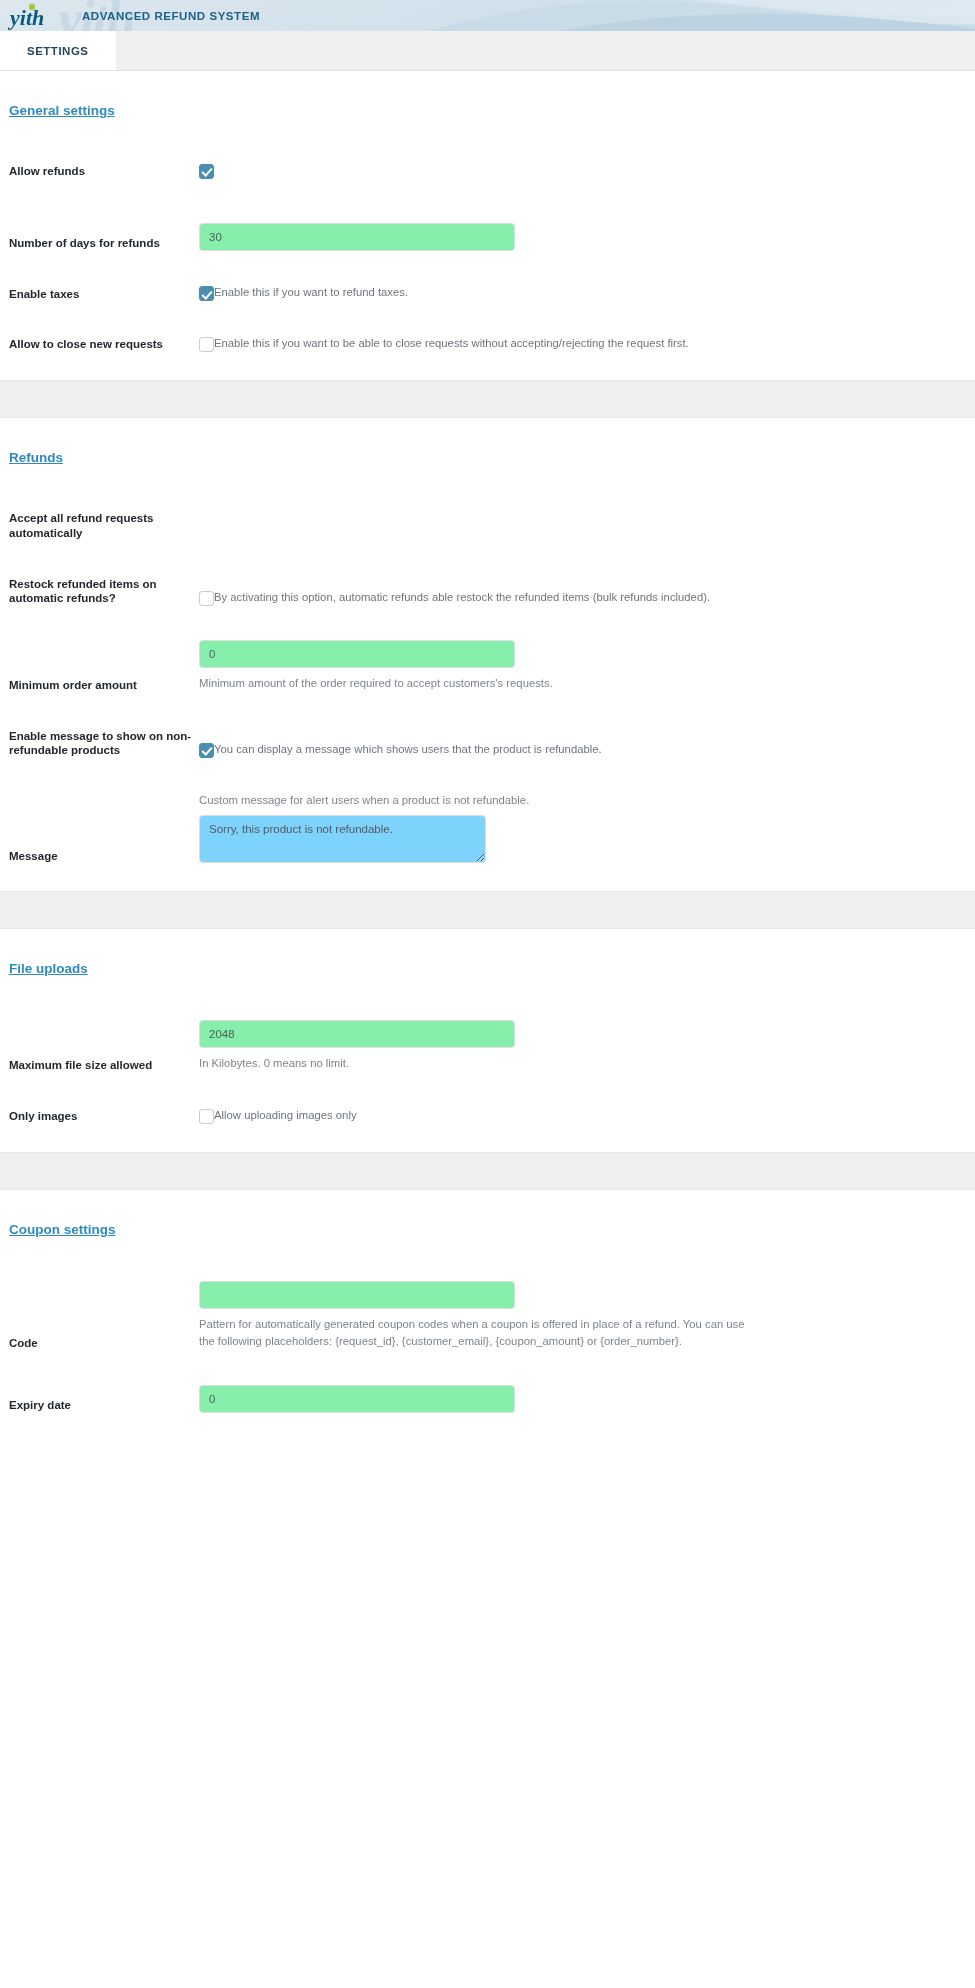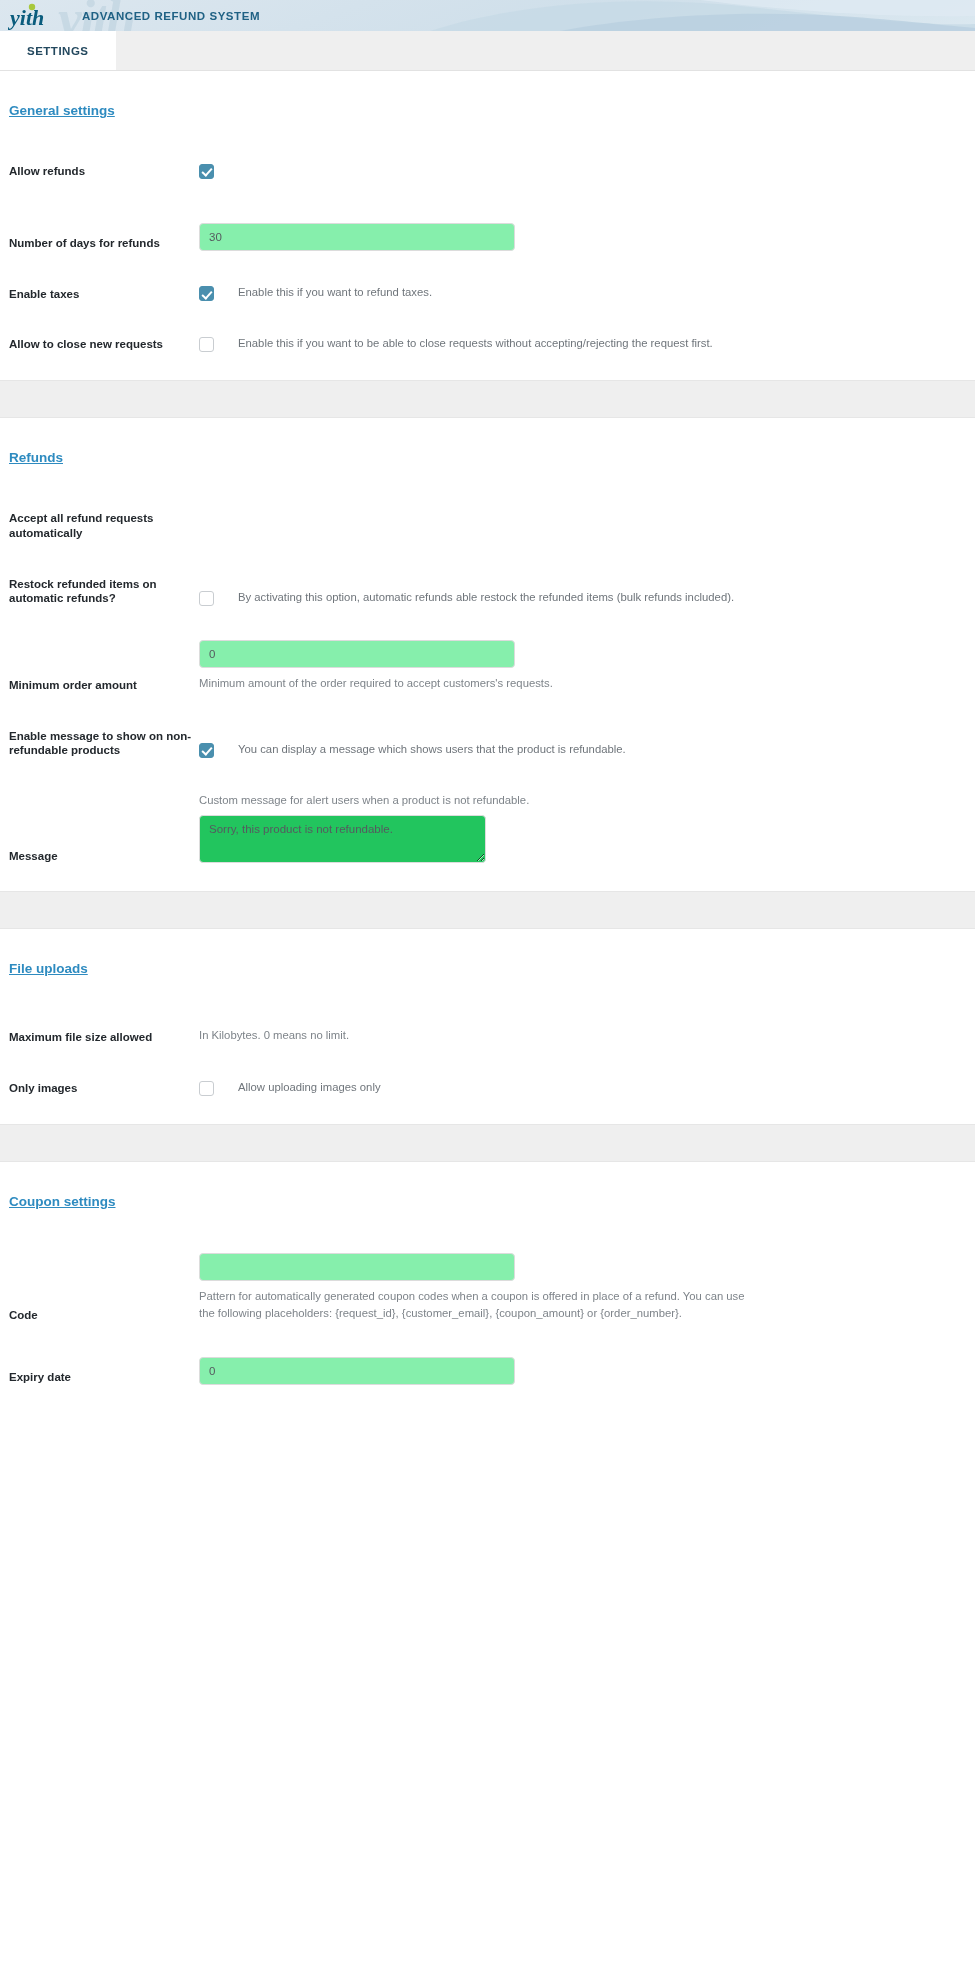--- a/index.html
+++ b/index.html
@@ -132,21 +132,21 @@
     padding: 0 9px;
     outline: none;
   }
   .text-input::placeholder { color: #9aa0a6; }
 
   .textarea-input {
     width: 287px;
     height: 48px;
     border: 1px solid #dcdcdc;
     border-radius: 4px;
-    background: #22c55e;
+    background: #7dd3fc;
     font-family: "Liberation Sans", sans-serif;
     font-size: 11.5px;
     color: #555a5f;
     padding: 7px 9px;
     resize: vertical;
     outline: none;
     display: block;
   }
 
   .desc {
@@ -155,21 +155,21 @@
     line-height: 1.55;
     max-width: 560px;
     margin-top: 7px;
   }
   .desc.above { margin-top: 0; margin-bottom: 6px; }
   .desc.wide { max-width: 560px; }
 
   .check-line {
     display: flex;
     align-items: flex-start;
-    gap: 24px;
+    gap: 0;
   }
   .checkbox {
     width: 15px; height: 15px;
     flex: 0 0 15px;
     border-radius: 3px;
     border: 1px solid #c9cdd1;
     background: #ffffff;
     position: relative;
     cursor: pointer;
     margin-top: 1px;
@@ -318,20 +318,21 @@
 
 <div class="panel-gap"></div>
 
 <div class="panel">
   <div class="section-title">File uploads</div>
 
   <div class="spacer-xl"></div>
   <div class="row">
     <div class="row-label">Maximum file size allowed</div>
     <div class="row-field">
+      <input class="text-input" type="text" value="2048" style="">
       <div class="desc">In Kilobytes. 0 means no limit.</div>
     </div>
   </div>
 
   <div class="spacer-lg"></div>
   <div class="row">
     <div class="row-label">Only images</div>
     <div class="row-field">
       <div class="check-line">
         <div class="checkbox"></div>

